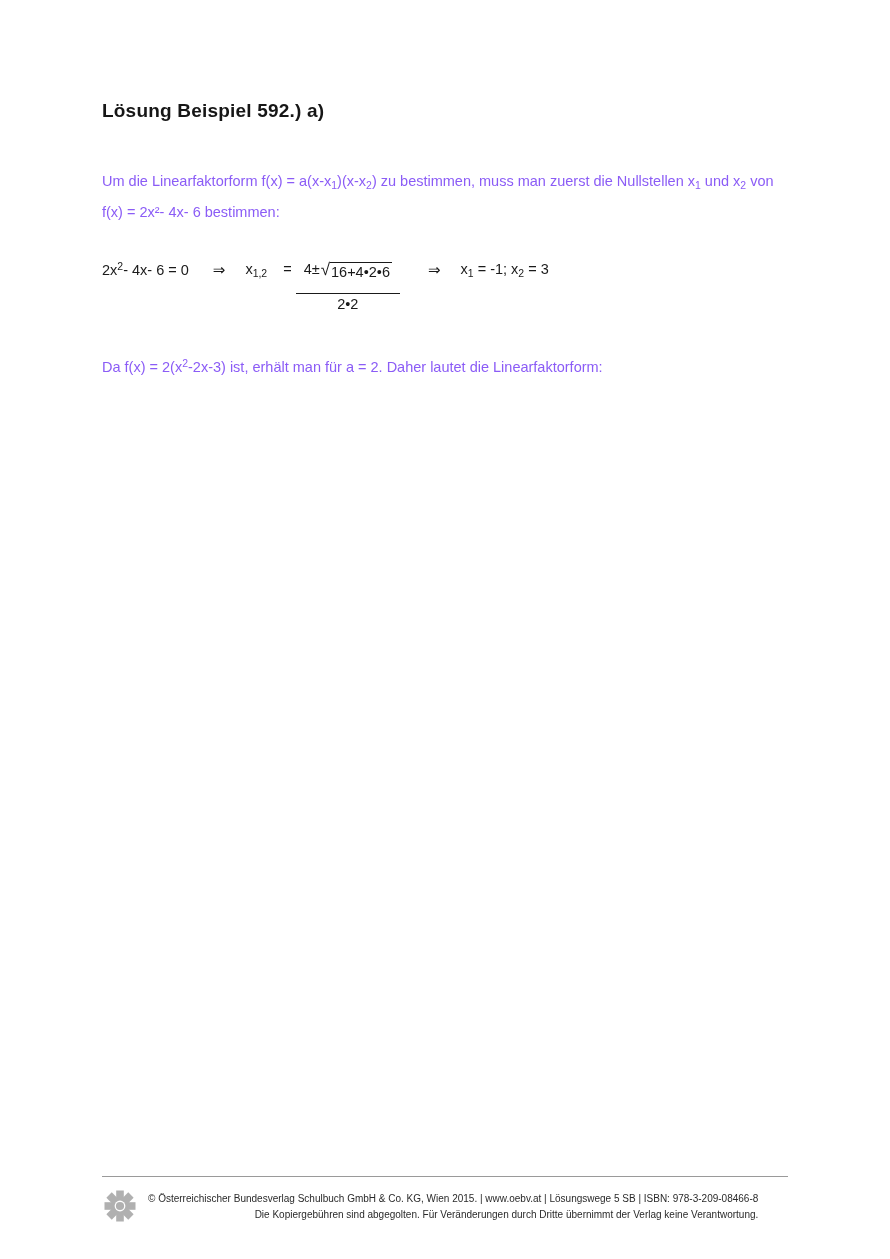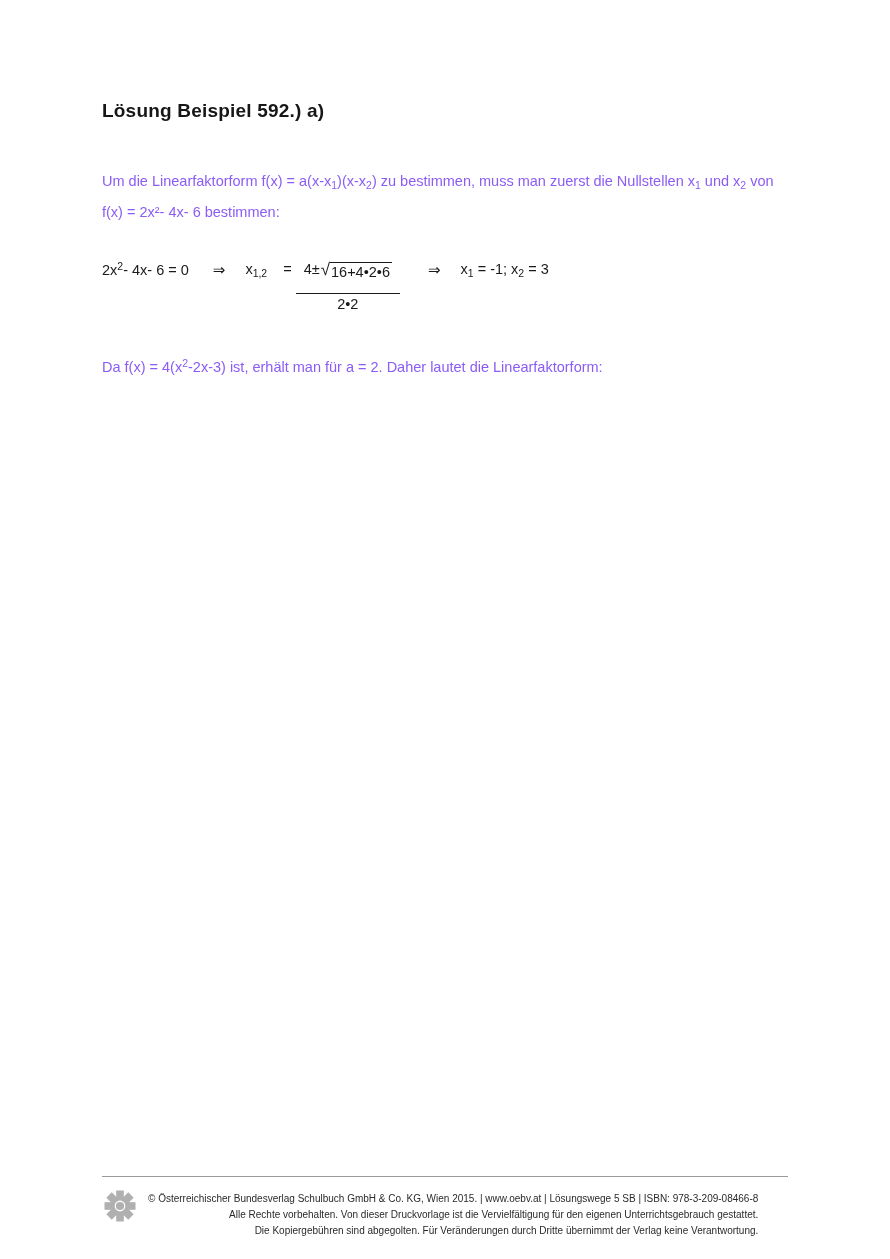--- a/index.html
+++ b/index.html
@@ -182,21 +182,21 @@
         <span class="bar"></span>
         <span class="den">2•2</span>
       </span>
       <span class="eq-gap-m"></span>
       <span class="eq-part arrow">⇒</span>
       <span class="eq-gap-s"></span>
       <span class="eq-part"><span>x</span><sub>1</sub><span> = -1; x</span><sub>2</sub><span> = 3</span></span>
     </div>
 
     <p class="para tight">
-      <span>Da f(x) = 4(x</span><sup>2</sup><span>-2x-3) ist, erhält man für a = 2. Daher lautet die Linearfaktorform:</span>
+      <span>Da f(x) = 2(x</span><sup>2</sup><span>-2x-3) ist, erhält man für a = 2. Daher lautet die Linearfaktorform:</span>
     </p>
 
 
   </div>
 
   <div class="footer">
     <div class="footer-rule"></div>
     <div class="footer-inner">
       <div class="logo">
         <svg viewBox="0 0 36 36" width="36" height="36" aria-hidden="true">
@@ -207,19 +207,18 @@
           <g fill="#b0b0b0" transform="rotate(45 18 18)">
             <rect x="14.2" y="2.5" width="7.6" height="31"></rect>
             <rect x="2.5" y="14.2" width="31" height="7.6"></rect>
           </g>
           <circle cx="18" cy="18" r="5.4" fill="#ffffff"></circle>
           <circle cx="18" cy="18" r="4.1" fill="#b0b0b0"></circle>
         </svg>
       </div>
       <div class="footer-text">
         <div>© Österreichischer Bundesverlag Schulbuch GmbH &amp; Co. KG, Wien 2015. | www.oebv.at | Lösungswege 5 SB | ISBN: 978-3-209-08466-8</div>
-        <div>Alle Rechte vorbehalten. Von dieser Druckvorlage ist die Vervielfältigung für den eigenen Unterrichtsgebrauch gestattet.</div>
         <div>Die Kopiergebühren sind abgegolten. Für Veränderungen durch Dritte übernimmt der Verlag keine Verantwortung.</div>
       </div>
     </div>
   </div>
 
 </div>
 
 </body></html>

